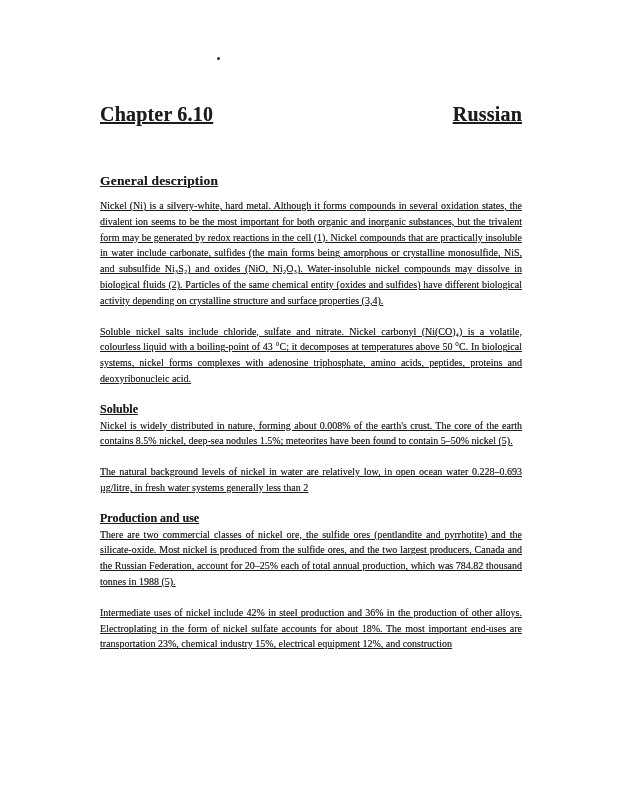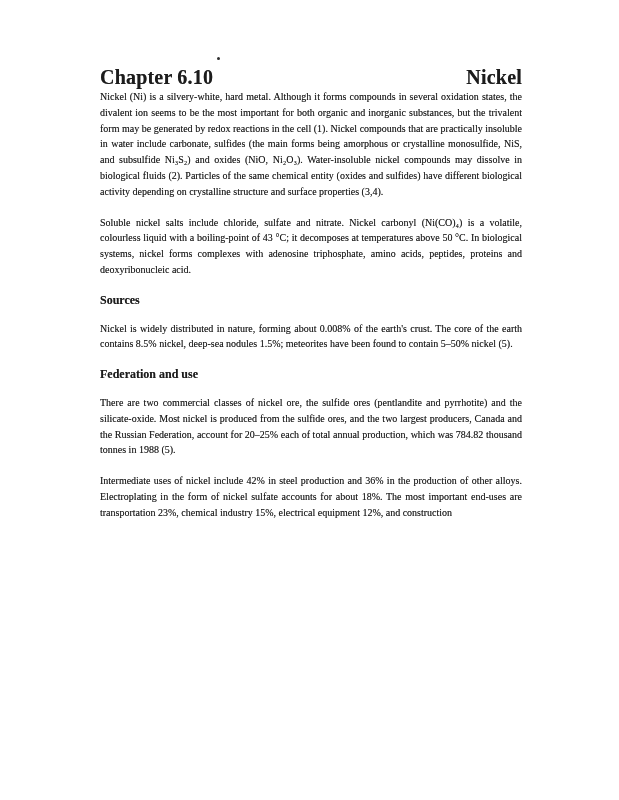--- a/index.html
+++ b/index.html
@@ -1,56 +1,59 @@
 <!DOCTYPE html>
 <html><head>
 <meta charset="utf-8">
 <style>
   html,body{margin:0;padding:0;background:#ffffff;}
   .page{
     width:619px;height:800px;background:#ffffff;position:relative;
-    box-sizing:border-box;padding:66px 97px 0 100px;
+    box-sizing:border-box;padding:103px 97px 0 100px;
     font-family:"Liberation Serif", serif;color:#1c1c1c;overflow:hidden;
     text-shadow:0 0 0.4px rgba(20,20,20,0.55);
+    text-decoration:underline;
   }
   .title-row{
     display:flex;justify-content:space-between;align-items:baseline;
     font-weight:bold;font-size:20px;letter-spacing:0.2px;
   }
   .heading-lg{
     font-size:13.5px;font-weight:bold;margin:47px 0 9px 0;letter-spacing:0.2px;
   }
   .heading-sm{
     font-size:12px;font-weight:bold;margin:15px 0 0 0;line-height:15.8px;
   }
   p.body-par{
     font-size:10px;line-height:15.8px;text-align:justify;
     margin:0 0 15px 0;
   }
-  p.tight{margin-top:12px;}
+  p.tight{margin-top:0;}
   .artifact-dot{
     position:absolute;left:217px;top:57px;width:3px;height:3px;
     background:#2e2e2e;border-radius:50%;
   }
 </style>
 </head>
 <body>
 
 <div class="page">
 
   <div class="artifact-dot"></div>
 
   <div class="title-row">
     <span>Chapter 6.10</span>
-    <span>Nickel</span>
+    <span>Russian</span>
   </div>
 
+  <div class="heading-lg">General description</div>
   <p class="body-par">Nickel (Ni) is a silvery-white, hard metal. Although it forms compounds in several oxidation states, the divalent ion seems to be the most important for both organic and inorganic substances, but the trivalent form may be generated by redox reactions in the cell (1). Nickel compounds that are practically insoluble in water include carbonate, sulfides (the main forms being amorphous or crystalline monosulfide, NiS, and subsulfide Ni₃S₂) and oxides (NiO, Ni₂O₃). Water-insoluble nickel compounds may dissolve in biological fluids (2). Particles of the same chemical entity (oxides and sulfides) have different biological activity depending on crystalline structure and surface properties (3,4).</p>
   <p class="body-par">Soluble nickel salts include chloride, sulfate and nitrate. Nickel carbonyl (Ni(CO)₄) is a volatile, colourless liquid with a boiling-point of 43 °C; it decomposes at temperatures above 50 °C. In biological systems, nickel forms complexes with adenosine triphosphate, amino acids, peptides, proteins and deoxyribonucleic acid.</p>
 
-  <div class="heading-sm">Sources</div>
+  <div class="heading-sm">Soluble</div>
   <p class="body-par tight">Nickel is widely distributed in nature, forming about 0.008% of the earth's crust. The core of the earth contains 8.5% nickel, deep-sea nodules 1.5%; meteorites have been found to contain 5–50% nickel (5).</p>
+  <p class="body-par">The natural background levels of nickel in water are relatively low, in open ocean water 0.228–0.693 µg/litre, in fresh water systems generally less than 2</p>
 
-  <div class="heading-sm">Federation and use</div>
+  <div class="heading-sm">Production and use</div>
   <p class="body-par tight">There are two commercial classes of nickel ore, the sulfide ores (pentlandite and pyrrhotite) and the silicate-oxide. Most nickel is produced from the sulfide ores, and the two largest producers, Canada and the Russian Federation, account for 20–25% each of total annual production, which was 784.82 thousand tonnes in 1988 (5).</p>
   <p class="body-par">Intermediate uses of nickel include 42% in steel production and 36% in the production of other alloys. Electroplating in the form of nickel sulfate accounts for about 18%. The most important end-uses are transportation 23%, chemical industry 15%, electrical equipment 12%, and construction</p>
 
 </div>
 
 </body></html>

